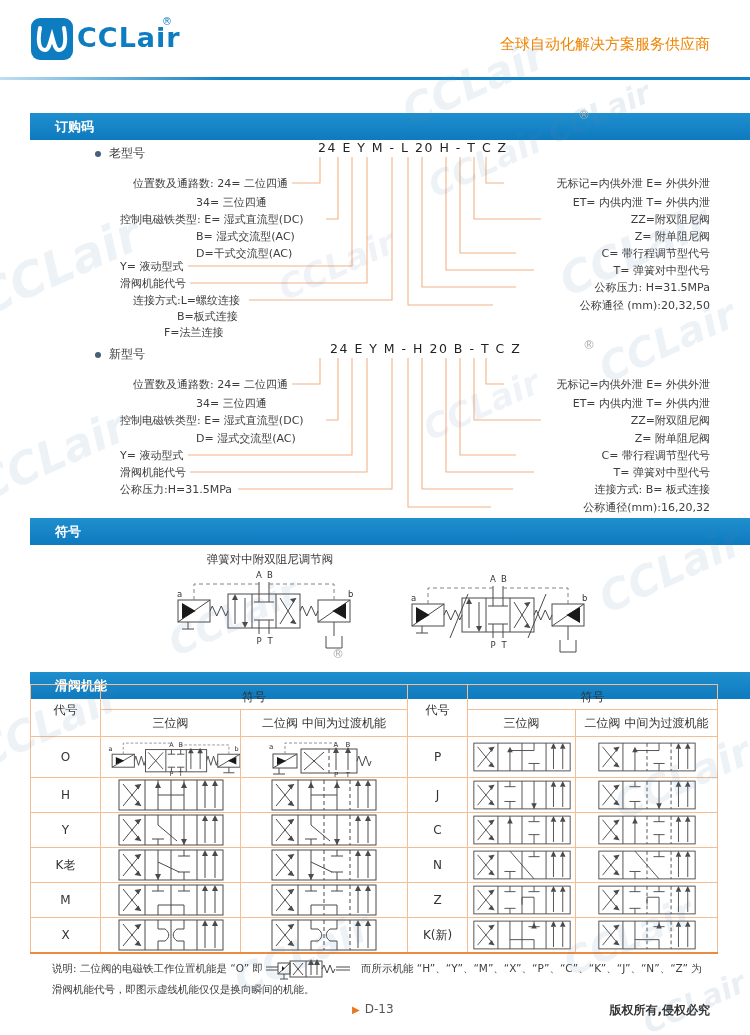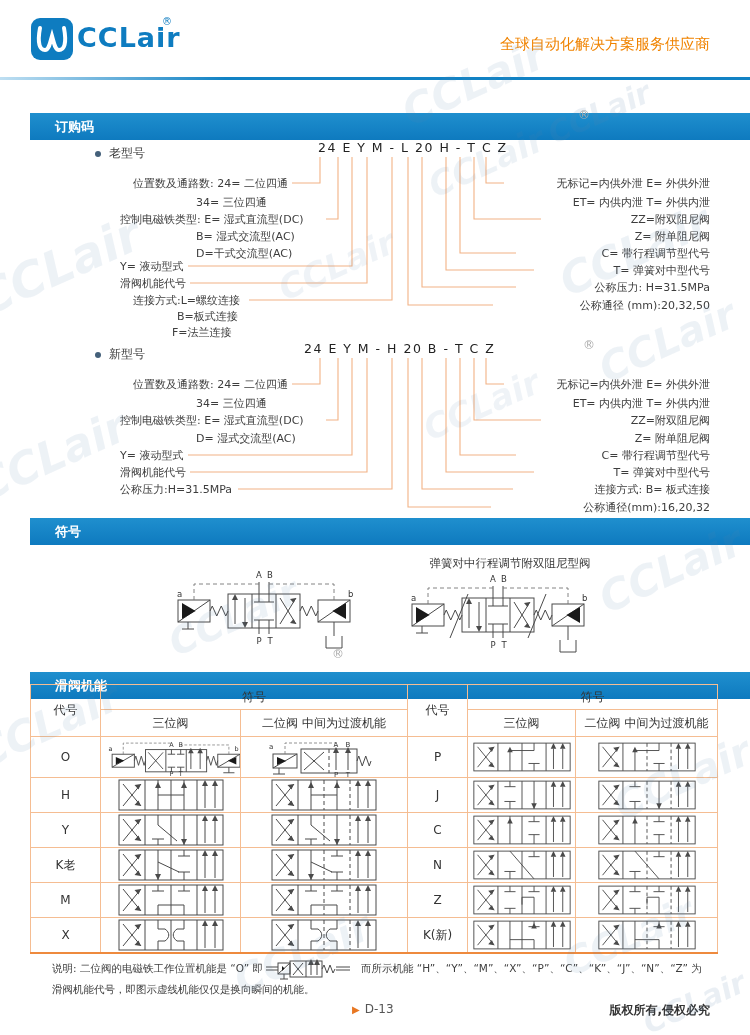--- a/index.html
+++ b/index.html
@@ -61,21 +61,21 @@
   <div class="bar" style="top:655px;margin-top:17px;">滑阀机能</div>
 
   <div class="model-label" style="left:95px;top:145px;">
     <span class="bullet-dot"></span><span>老型号</span>
   </div>
   <div class="code" style="left:318px;top:140px;">24 E Y M - L 20 H - T C Z</div>
 
   <div class="model-label" style="left:95px;top:346px;">
     <span class="bullet-dot"></span><span>新型号</span>
   </div>
-  <div class="code" style="left:304px;top:341px;">24 E Y M - H 20 B - T C Z</div>
+  <div class="code" style="left:330px;top:341px;">24 E Y M - H 20 B - T C Z</div>
 
   <svg id="connectors" class="abs" style="left:0;top:0;" width="750" height="1035">
       <line x1="320" y1="157" x2="320" y2="164" stroke="#f2b285" stroke-width="1.1" fill="none"></line>
       <line x1="338" y1="157" x2="338" y2="164" stroke="#f2b285" stroke-width="1.1" fill="none"></line>
       <line x1="352" y1="157" x2="352" y2="164" stroke="#f2b285" stroke-width="1.1" fill="none"></line>
       <line x1="367" y1="157" x2="367" y2="164" stroke="#f2b285" stroke-width="1.1" fill="none"></line>
       <line x1="392" y1="157" x2="392" y2="164" stroke="#f2b285" stroke-width="1.1" fill="none"></line>
       <line x1="408" y1="157" x2="408" y2="164" stroke="#f2b285" stroke-width="1.1" fill="none"></line>
       <line x1="422" y1="157" x2="422" y2="164" stroke="#f2b285" stroke-width="1.1" fill="none"></line>
       <line x1="446" y1="157" x2="446" y2="164" stroke="#f2b285" stroke-width="1.1" fill="none"></line>
@@ -111,21 +111,21 @@
       <path d="M392,365 V489 H238" stroke="#f2b285" stroke-width="1.1" fill="none"></path>
       <path d="M486,365 V384 H504" stroke="#f2b285" stroke-width="1.1" fill="none"></path>
       <path d="M474,365 V420 H541" stroke="#f2b285" stroke-width="1.1" fill="none"></path>
       <path d="M460,365 V455 H516" stroke="#f2b285" stroke-width="1.1" fill="none"></path>
       <path d="M446,365 V472 H534" stroke="#f2b285" stroke-width="1.1" fill="none"></path>
       <path d="M422,365 V489 H513" stroke="#f2b285" stroke-width="1.1" fill="none"></path>
       <path d="M408,365 V507 H491" stroke="#f2b285" stroke-width="1.1" fill="none"></path>
     </svg>
   <div id="labels-host"></div>
 
-  <div class="caption" style="left:385px;top:556px;width:250px;">弹簧对中行程调节附双阻尼型阀</div>
+  <div class="caption" style="left:155px;top:552px;width:230px;">弹簧对中附双阻尼调节阀</div>
   <div class="abs" style="left:158px;top:566px;" id="sym-left">
       <svg width="230" height="92" viewBox="0 0 230 92">
         <rect x="70" y="28" width="72" height="34" stroke="#4a4a4a" stroke-width="1" fill="none"></rect>
         <line x1="94" y1="28" x2="94" y2="62" stroke="#4a4a4a" stroke-width="1" fill="none"></line>
         <line x1="118" y1="28" x2="118" y2="62" stroke="#4a4a4a" stroke-width="1" fill="none"></line>
         <path d="M77,32 V58 M87,32 V58" stroke="#4a4a4a" stroke-width="1" fill="none"></path>
         <path d="M74,34 L80,34 L77,28 z" fill="#4a4a4a"></path>
         <path d="M84,56 L90,56 L87,62 z" fill="#4a4a4a"></path>
         <path d="M101,28 V36 M96,36 H106 M111,28 V36 M106,36 H116 M101,62 V54 M96,54 H106 M111,62 V54 M106,54 H116" stroke="#4a4a4a" stroke-width="1" fill="none"></path>
         <path d="M122,58 L138,32 M122,32 L138,58" stroke="#4a4a4a" stroke-width="1" fill="none"></path>
@@ -682,21 +682,21 @@
 
   <div class="lbl" style="left: 133px; top: 177px;">位置数及通路数: 24= 二位四通</div>
     <div class="lbl" style="left: 196px; top: 196px;">34= 三位四通</div>
     <div class="lbl" style="left: 120px; top: 213px;">控制电磁铁类型: E= 湿式直流型(DC)</div>
     <div class="lbl" style="left: 196px; top: 230px;">B= 湿式交流型(AC)</div>
     <div class="lbl" style="left: 196px; top: 247px;">D=干式交流型(AC)</div>
     <div class="lbl" style="left: 120px; top: 260px;">Y= 液动型式</div>
     <div class="lbl" style="left: 120px; top: 277px;">滑阀机能代号</div>
     <div class="lbl" style="left: 133px; top: 294px;">连接方式:L=螺纹连接</div>
     <div class="lbl" style="left: 177px; top: 310px;">B=板式连接</div>
-    <div class="lbl" style="left: 172px; top: 326px;">F=法兰连接</div>
+    <div class="lbl" style="left: 164px; top: 326px;">F=法兰连接</div>
     <div class="lbl rlbl" style="right: 40px; top: 177px;">无标记=内供外泄  E= 外供外泄</div>
     <div class="lbl rlbl" style="right: 40px; top: 196px;">ET= 内供内泄  T= 外供内泄</div>
     <div class="lbl rlbl" style="right: 40px; top: 213px;">ZZ=附双阻尼阀</div>
     <div class="lbl rlbl" style="right: 40px; top: 230px;">Z= 附单阻尼阀</div>
     <div class="lbl rlbl" style="right: 40px; top: 247px;">C= 带行程调节型代号</div>
     <div class="lbl rlbl" style="right: 40px; top: 264px;">T= 弹簧对中型代号</div>
     <div class="lbl rlbl" style="right: 40px; top: 281px;">公称压力: H=31.5MPa</div>
     <div class="lbl rlbl" style="right: 40px; top: 299px;">公称通径 (mm):20,32,50</div>
     <div class="lbl" style="left: 133px; top: 378px;">位置数及通路数: 24= 二位四通</div>
     <div class="lbl" style="left: 196px; top: 397px;">34= 三位四通</div>

